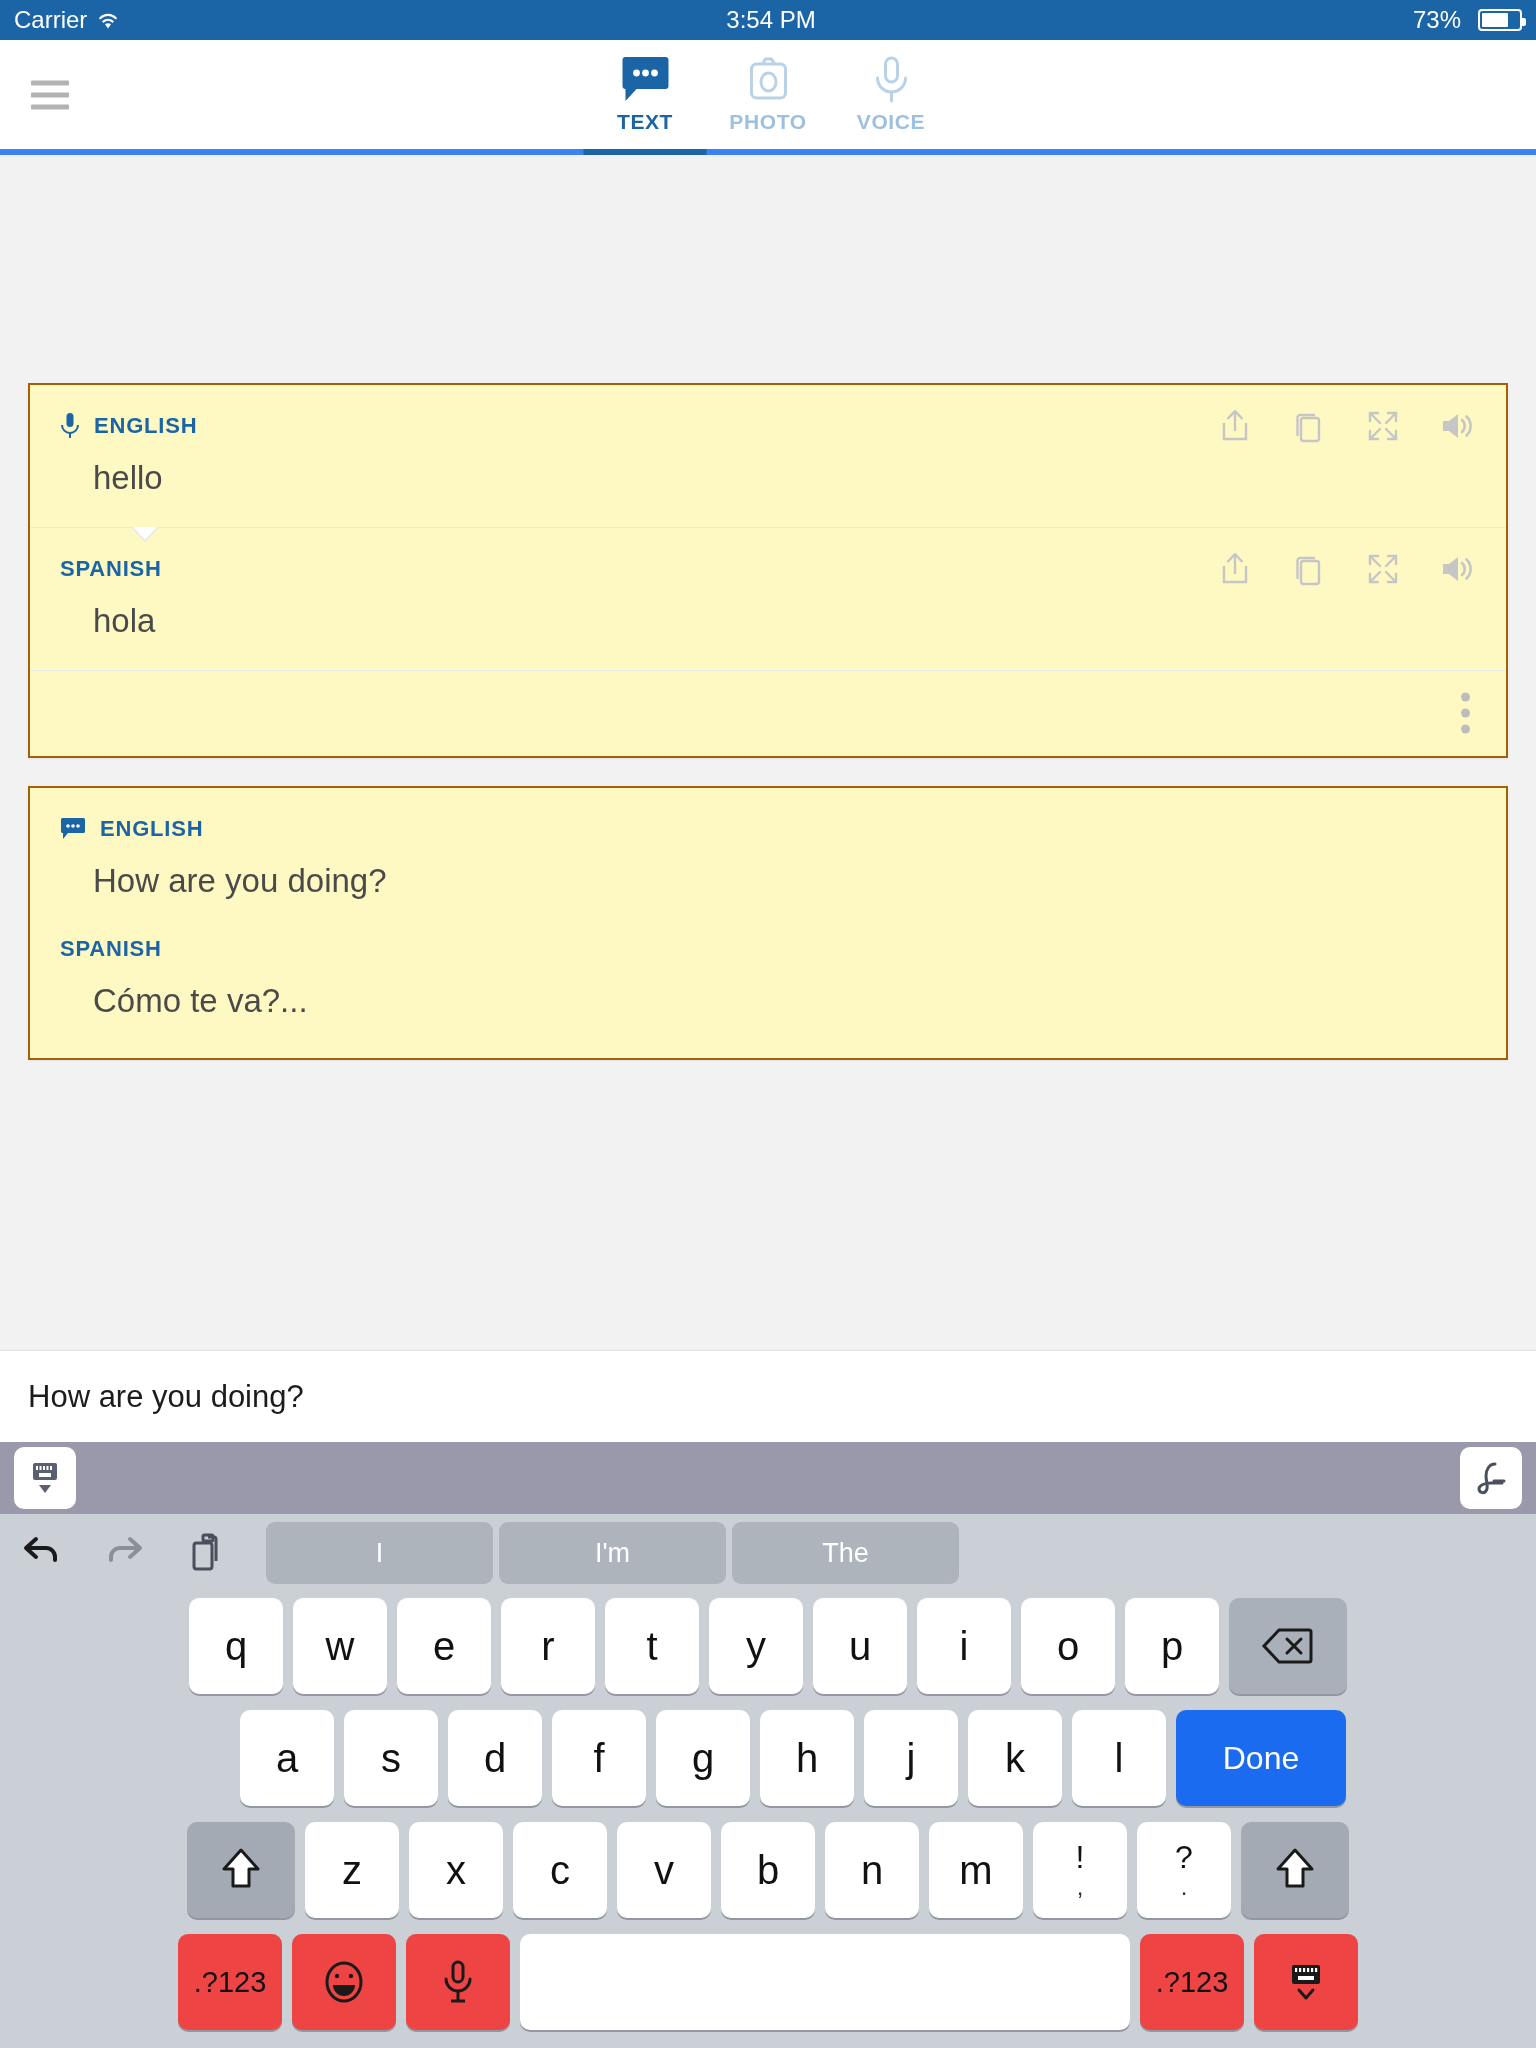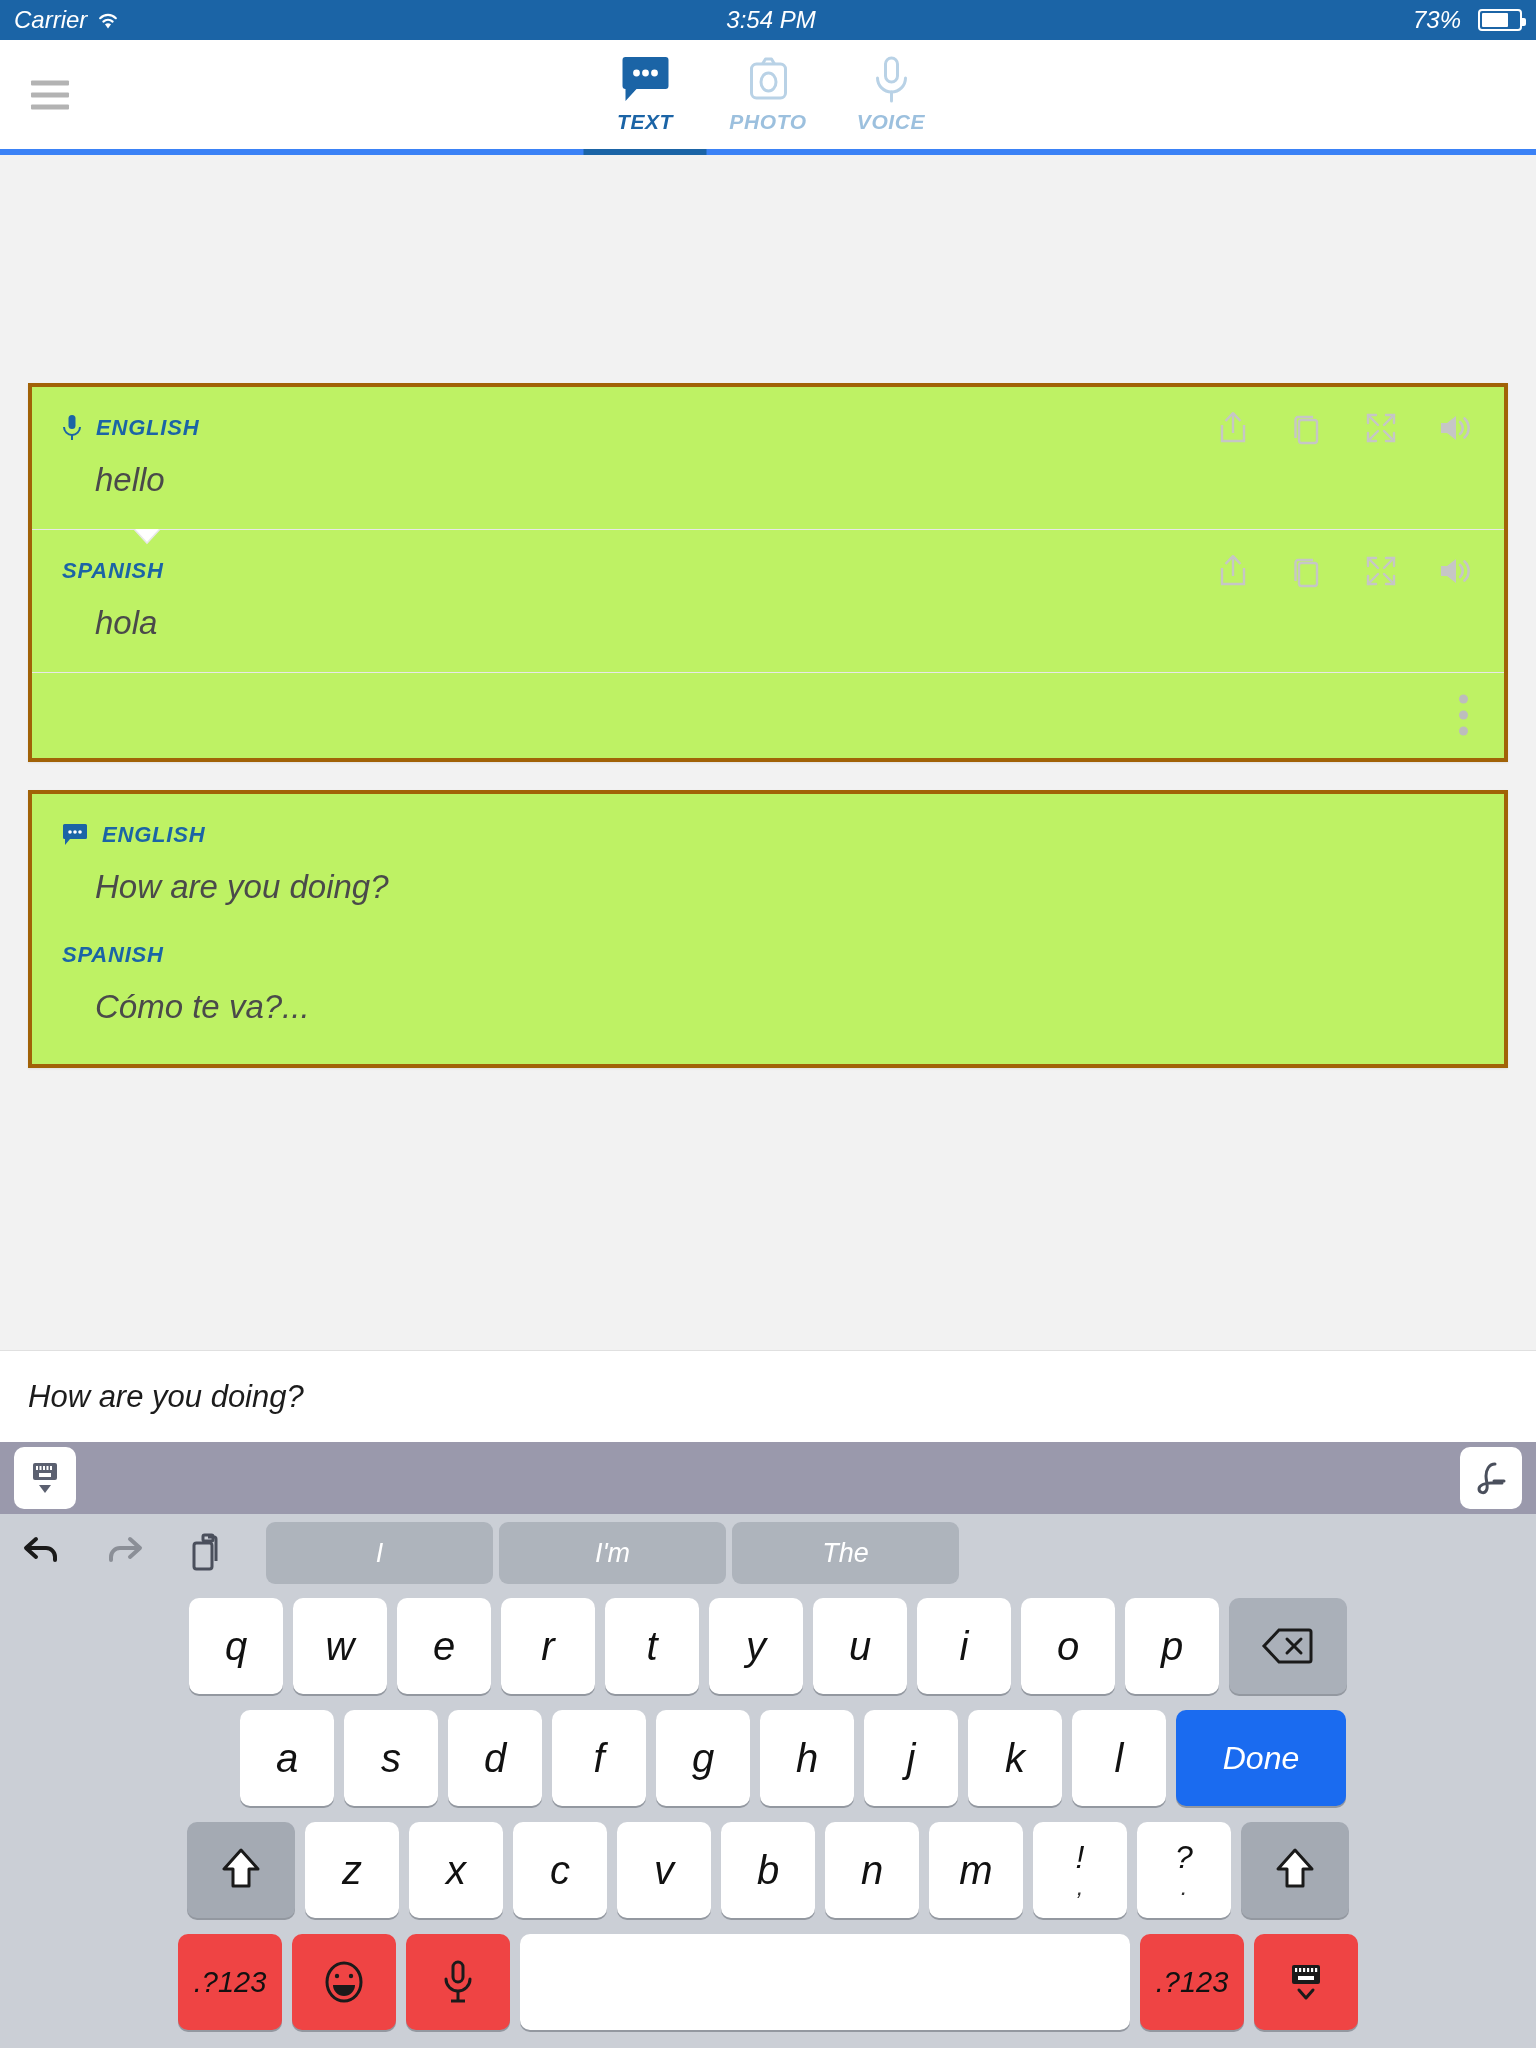--- a/index.html
+++ b/index.html
@@ -2,21 +2,21 @@
 <html><head>
 <meta charset="utf-8">
 <style>
   * { box-sizing: border-box; margin: 0; padding: 0; }
   html, body {
     width: 1536px; height: 2048px;
     font-family: "Liberation Sans", sans-serif;
     background: #f2f2f2;
     overflow: hidden;
   }
-  #app { width: 1536px; height: 2048px; position: relative; display: flex; flex-direction: column; font-style: italic; }
+  #app { width: 1536px; height: 2048px; position: relative; display: flex; flex-direction: column; }
 
   
   .statusbar {
     height: 40px; background: #1b64a6; color: #fff;
     display: flex; align-items: center; position: relative;
     font-size: 24px; flex: 0 0 40px;
   }
   .sb-left { position: absolute; left: 14px; display: flex; align-items: center; gap: 9px; }
   .sb-center { position: absolute; left: 6px; right: 0; text-align: center; font-weight: 400; }
   .sb-right { position: absolute; right: 14px; display: flex; align-items: center; gap: 17px; }
@@ -36,21 +36,21 @@
          padding-top: 14px; position: relative; cursor: pointer; }
   .tab .ticon { height: 52px; display: flex; align-items: center; justify-content: center; }
   .tab .tlabel { font-size: 21px; letter-spacing: 0.6px; font-weight: 700; margin-top: 4px; color: #9cc0de; }
   .tab.active .tlabel { color: #1b64a6; }
   .tab.active::after { content: ""; position: absolute; bottom: 0; left: 0; width: 100%; height: 6px; background: #1b64a6; }
 
   
   .content { flex: 1 1 auto; background: #f2f2f2; padding: 0 28px; position: relative; overflow: hidden; }
   .spacer { height: 228px; }
 
-  .card { background: #bef264; border: 4px solid #a16207; box-shadow: 0 1px 2px rgba(0,0,0,0.07); margin-bottom: 28px; }
+  .card { background: #fef9c3; border: 2px solid #a16207; box-shadow: 0 1px 2px rgba(0,0,0,0.07); margin-bottom: 28px; }
 
   .seg { position: relative; padding: 26px 30px 30px 30px; }
   .seg.divider-top { border-top: 1px solid #e8e8e8; }
   .seg-head { display: flex; align-items: center; gap: 14px; height: 30px; }
   .lang { font-size: 22px; font-weight: 700; letter-spacing: 0.8px; color: #1b64a6; }
   .phrase { font-size: 33px; color: #4a4a4a; margin-top: 18px; line-height: 1.15; margin-left: 33px; }
   .actions { position: absolute; right: 30px; top: 22px; display: flex; align-items: center; gap: 36px; }
   .actions .act { width: 38px; height: 38px; display: flex; align-items: center; justify-content: center; cursor: pointer; }
   .notch { position: absolute; left: 88px; top: -1px; width: 54px; height: 20px; overflow: hidden; }
   .notch svg { display: block; }

